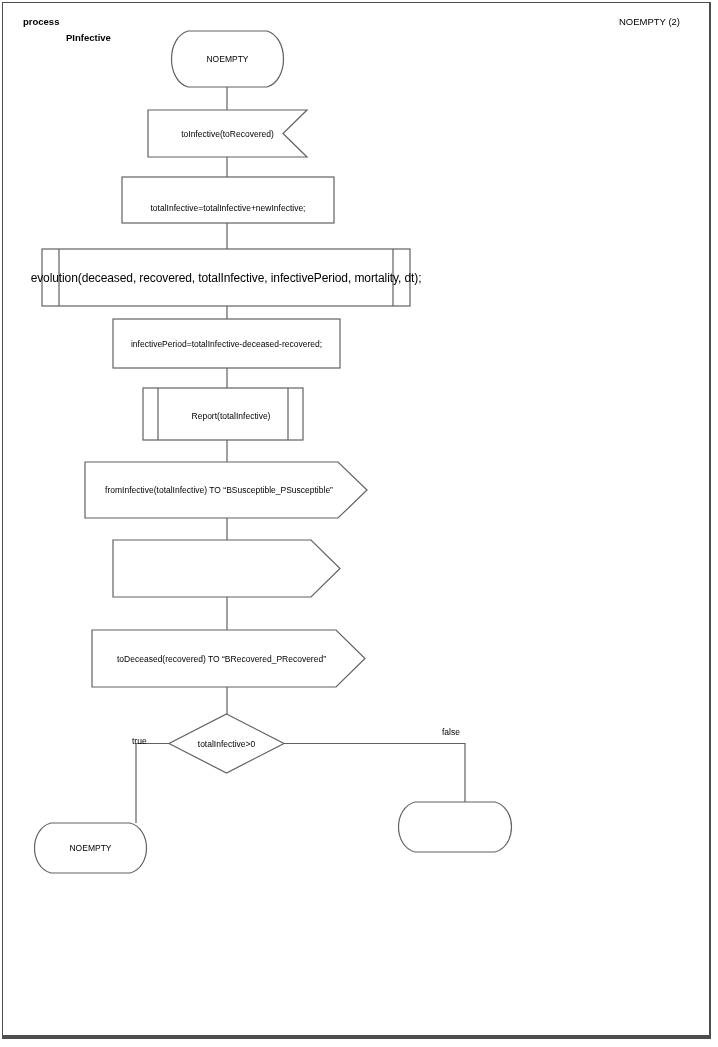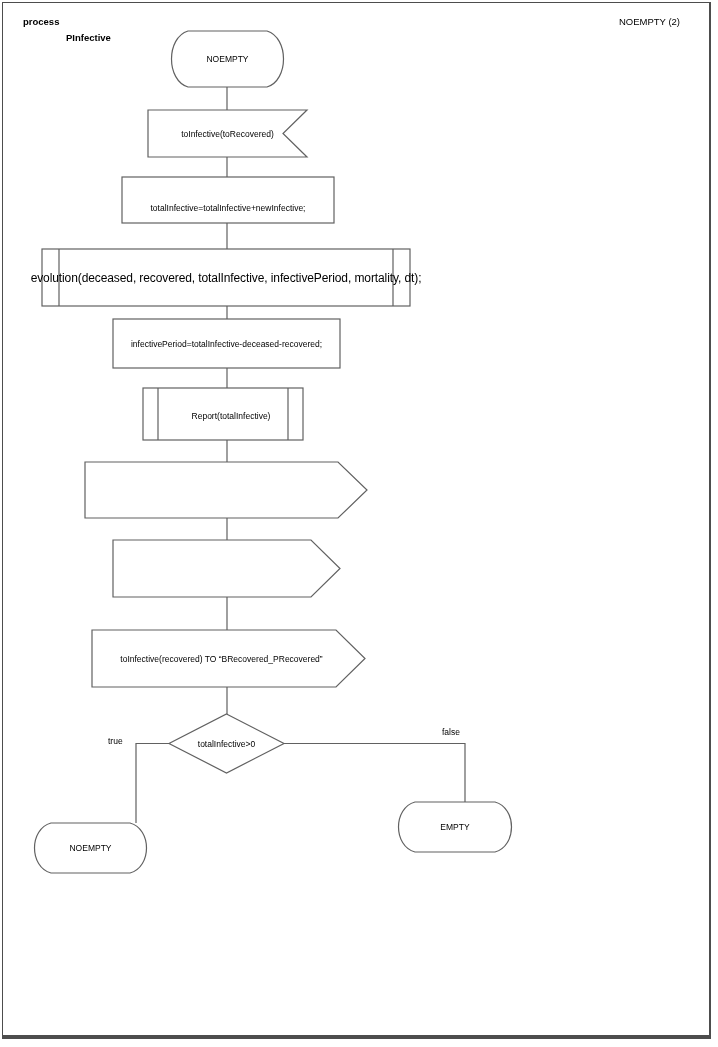--- a/index.html
+++ b/index.html
@@ -87,27 +87,27 @@
   <div class="lbl" style="left:148px;top:110px;width:159px;height:47px;">toInfective(toRecovered)</div>
 
   <div class="lbl" style="left:122px;top:177px;width:212px;height:61px;">totalInfective=totalInfective+newInfective;</div>
 
   <div class="lbl lbl-tight" style="left:59px;top:249px;width:334px;height:57px;">evolution(deceased, recovered, totalInfective, infectivePeriod, mortality, dt);</div>
 
   <div class="lbl" style="left:113px;top:319px;width:227px;height:49px;">infectivePeriod=totalInfective-deceased-recovered;</div>
 
   <div class="lbl" style="left:143px;top:388px;width:160px;height:56px;padding-left:16px;">Report(totalInfective)</div>
 
+  <div class="lbl lbl-out" style="left:85px;top:462px;width:282px;height:56px;">fromInfective(totalInfective) TO “BSusceptible_PSusceptible”</div>
 
 
-  <div class="lbl lbl-out" style="left:92px;top:630px;width:273px;height:57px;">toInfective(recovered) TO “BRecovered_PRecovered”</div>
+  <div class="lbl lbl-out" style="left:92px;top:630px;width:273px;height:57px;">toDeceased(recovered) TO “BRecovered_PRecovered”</div>
 
   <div class="lbl" style="left:169px;top:714px;width:115px;height:59px;">totalInfective&gt;0</div>
 
-  <div class="lbl-branch" style="left:108px;top:736px;text-align:center;">true</div>
+  <div class="lbl-branch" style="left:132px;top:736px;text-align:center;">true</div>
 
   <div class="lbl-branch" style="left:442px;top:727px;">false</div>
 
   <div class="lbl" style="left:33px;top:823px;width:115px;height:50px;">NOEMPTY</div>
 
-  <div class="lbl" style="left:397px;top:802px;width:116px;height:50px;">EMPTY</div>
 
 </div>
 
 </body></html>

